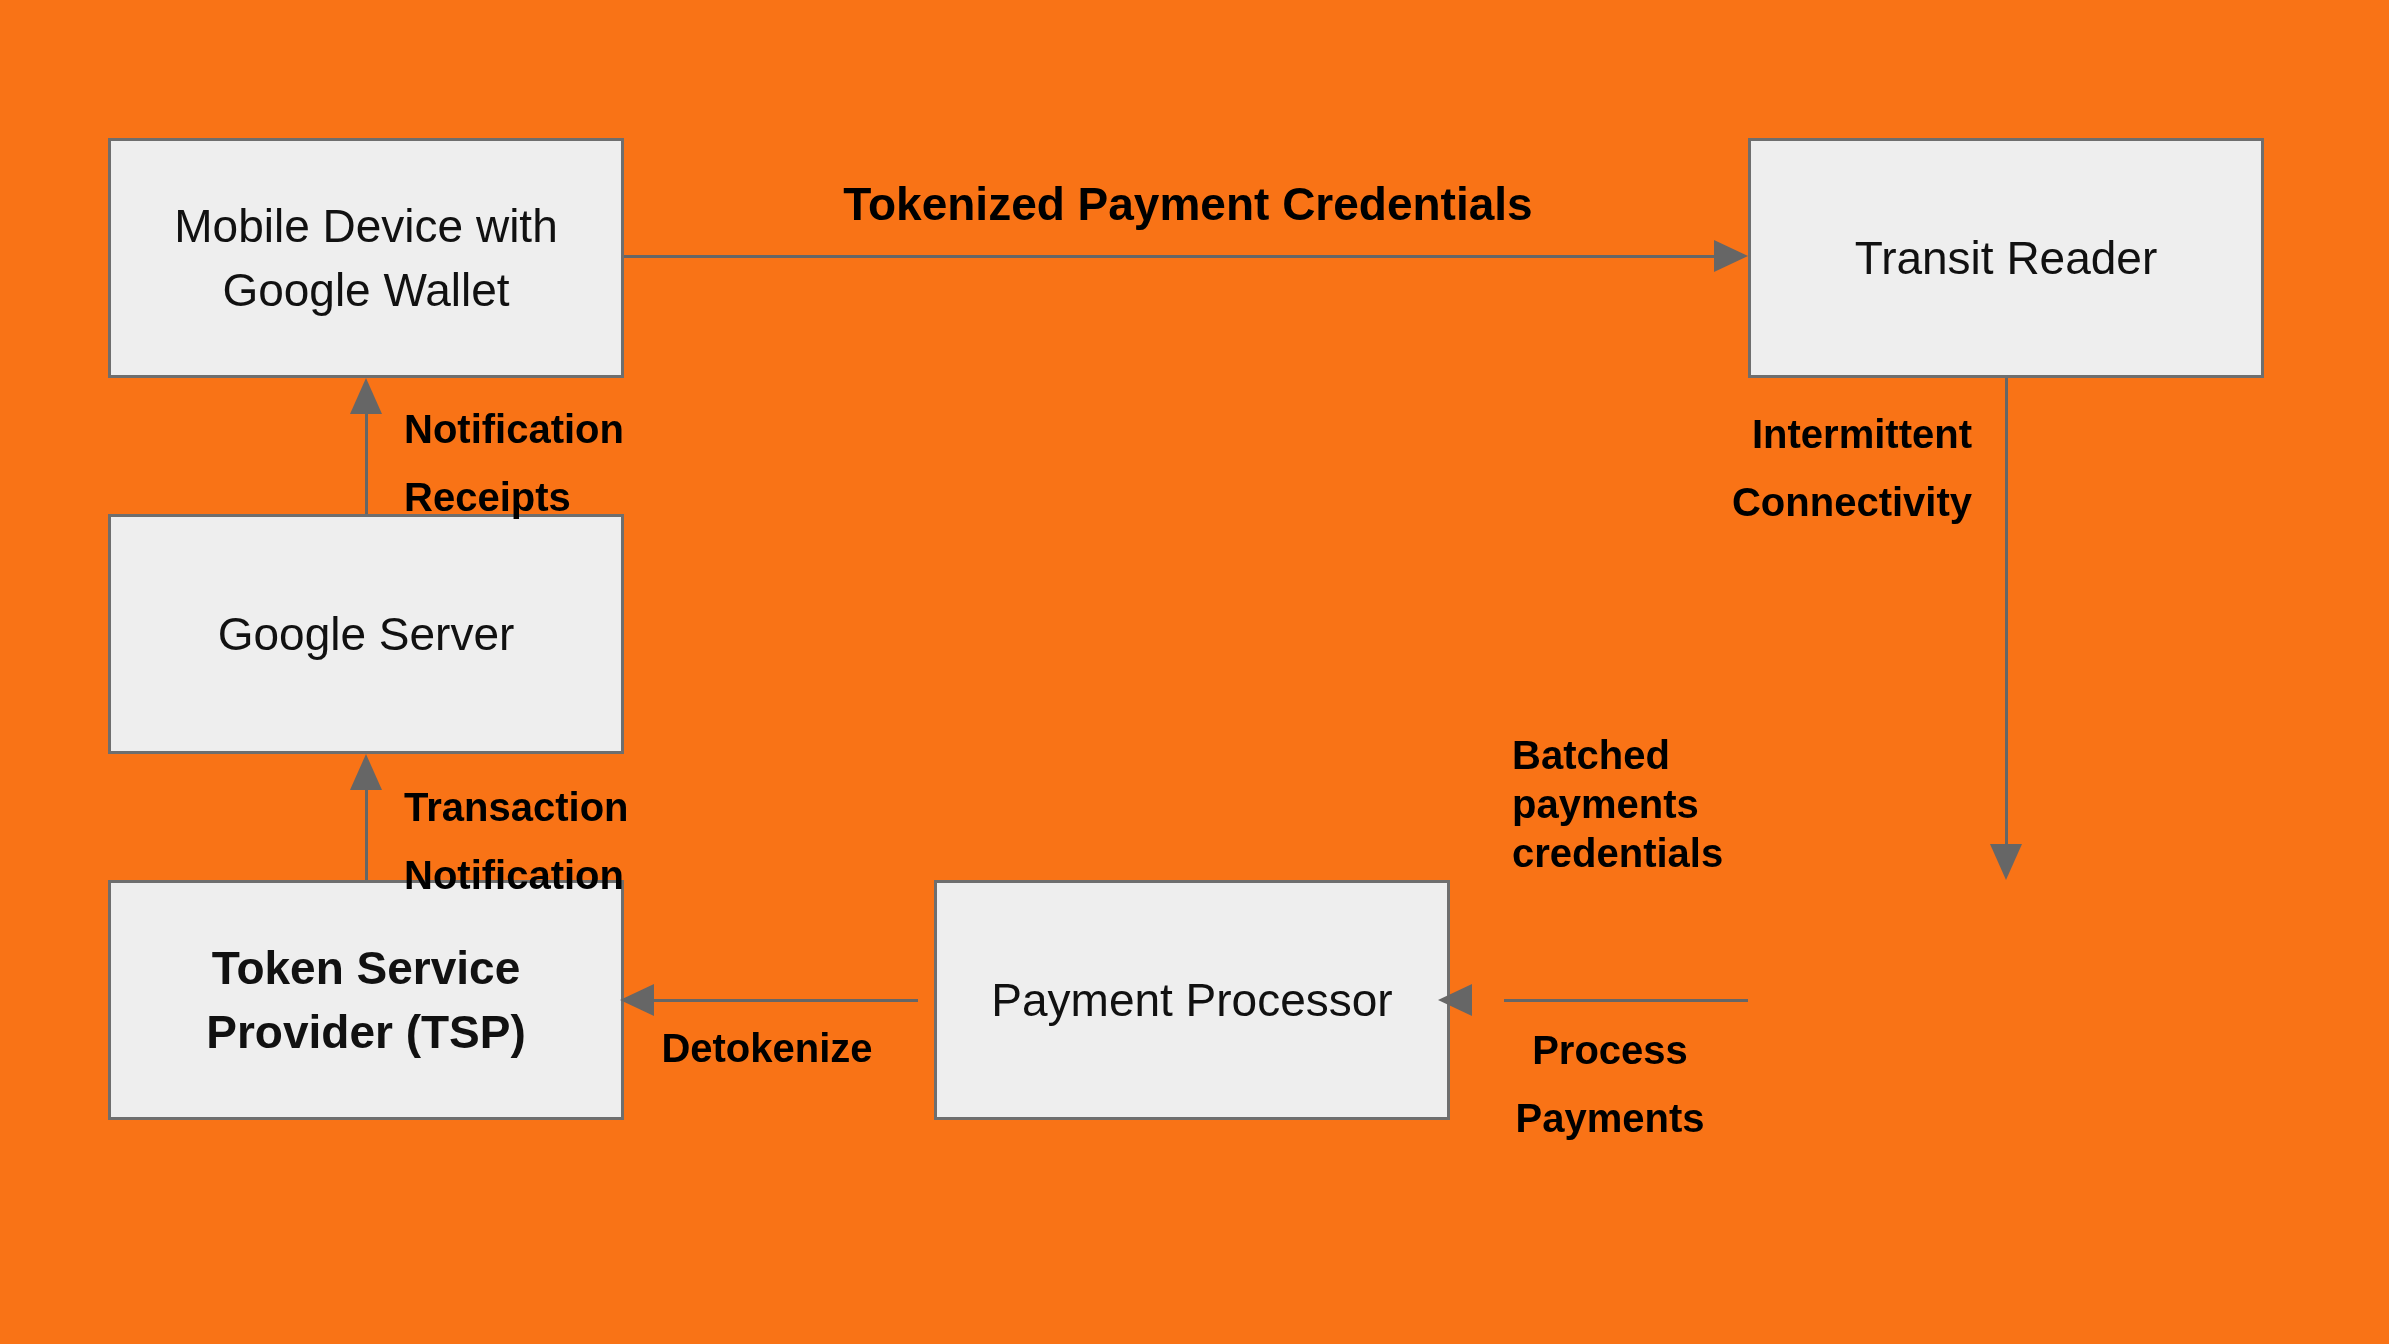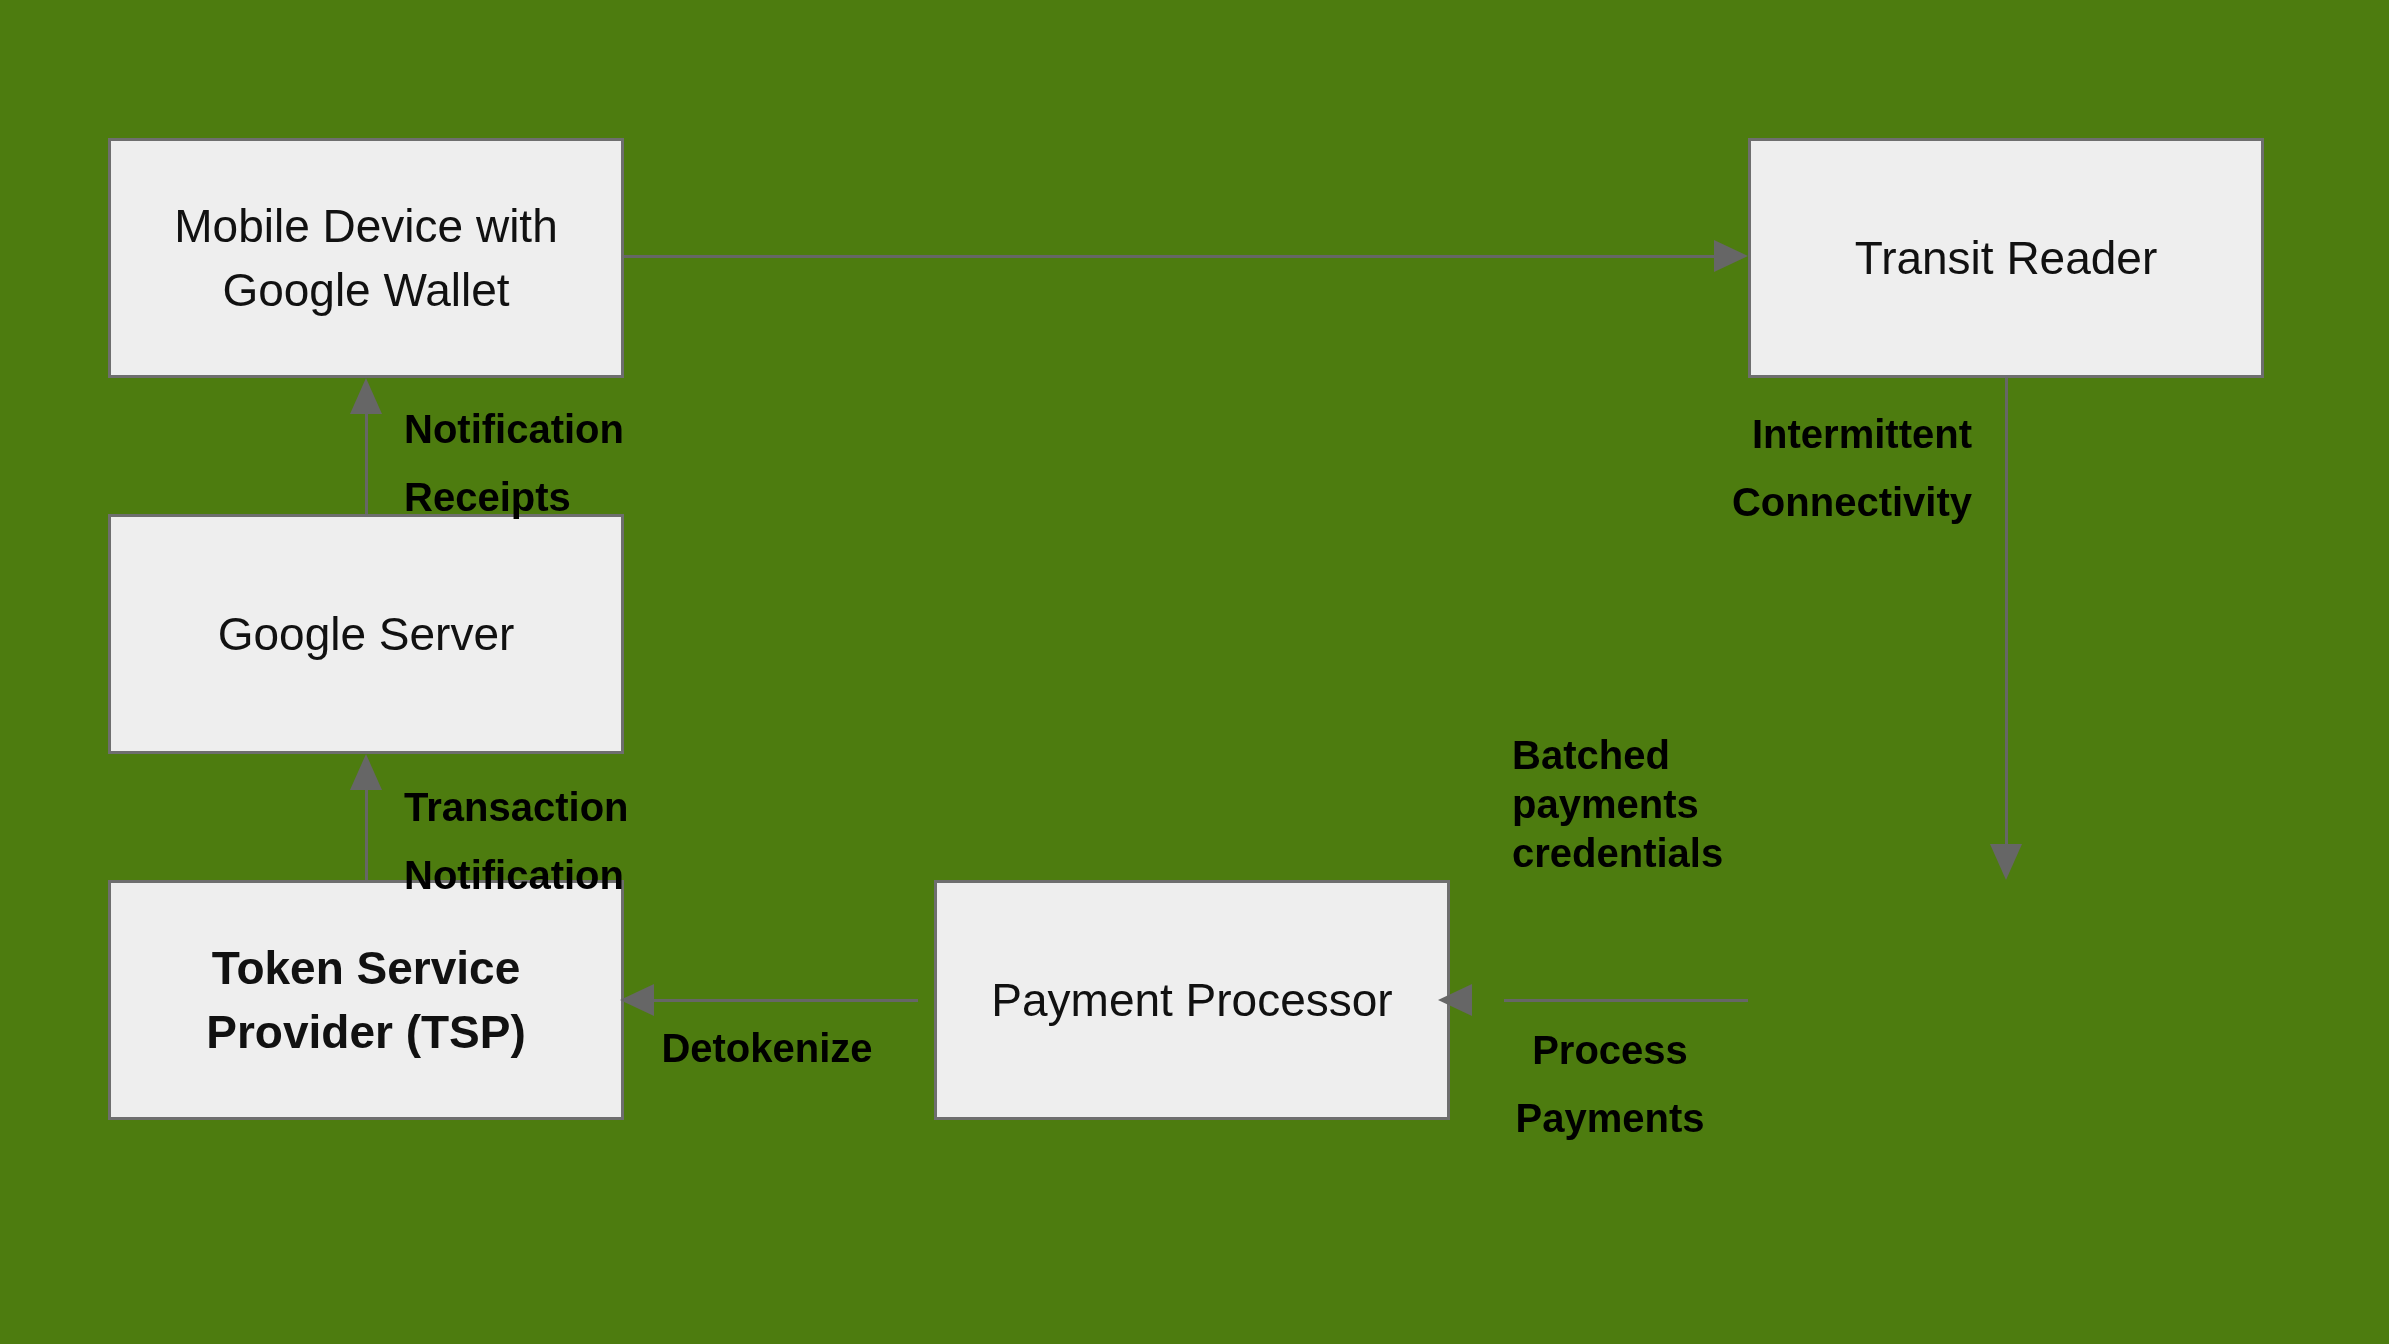--- a/index.html
+++ b/index.html
@@ -4,21 +4,21 @@
 <style>
   html, body {
     margin: 0;
     padding: 0;
     background: #ffffff;
   }
   .canvas {
     position: relative;
     width: 2389px;
     height: 1344px;
-    background: #4d7c0f;
+    background: #f97316;
     font-family: "Liberation Sans", sans-serif;
     overflow: hidden;
   }
 
   
   .node {
     position: absolute;
     width: 516px;
     height: 240px;
     box-sizing: border-box;
@@ -94,20 +94,21 @@
   <div class="node node-mobile">Mobile Device with
 Google Wallet</div>
   <div class="node node-reader">Transit Reader</div>
   <div class="node node-google">Google Server</div>
   <div class="node node-tsp">Token Service
 Provider (TSP)</div>
   <div class="node node-processor">Payment Processor</div>
 
   <div class="h-line line-tokenized"></div>
   <div class="head head-right head-tokenized"></div>
+  <div class="edge-label label-tokenized">Tokenized Payment Credentials</div>
 
   <div class="v-line line-notif"></div>
   <div class="head head-up head-notif"></div>
   <div class="edge-label label-notif">Notification
 Receipts</div>
 
   <div class="v-line line-trans"></div>
   <div class="head head-up head-trans"></div>
   <div class="edge-label label-trans">Transaction
 Notification</div>

